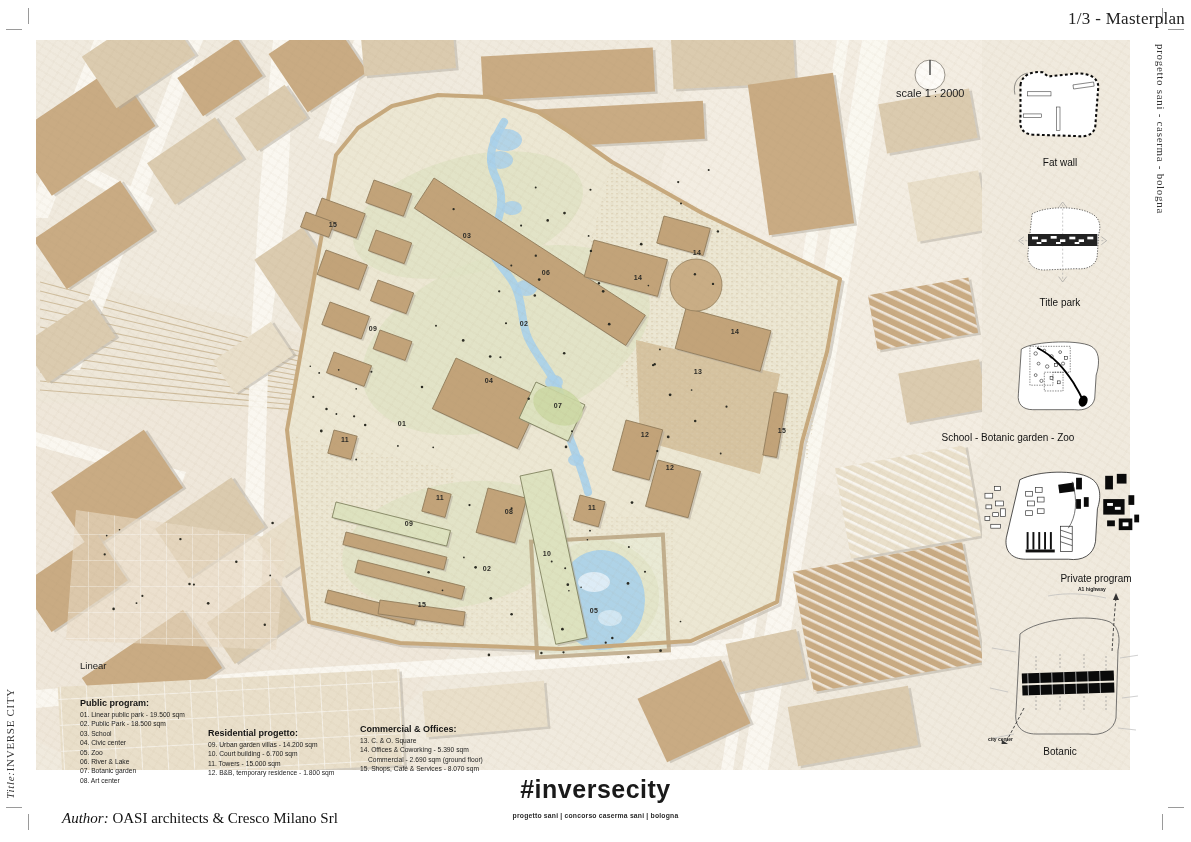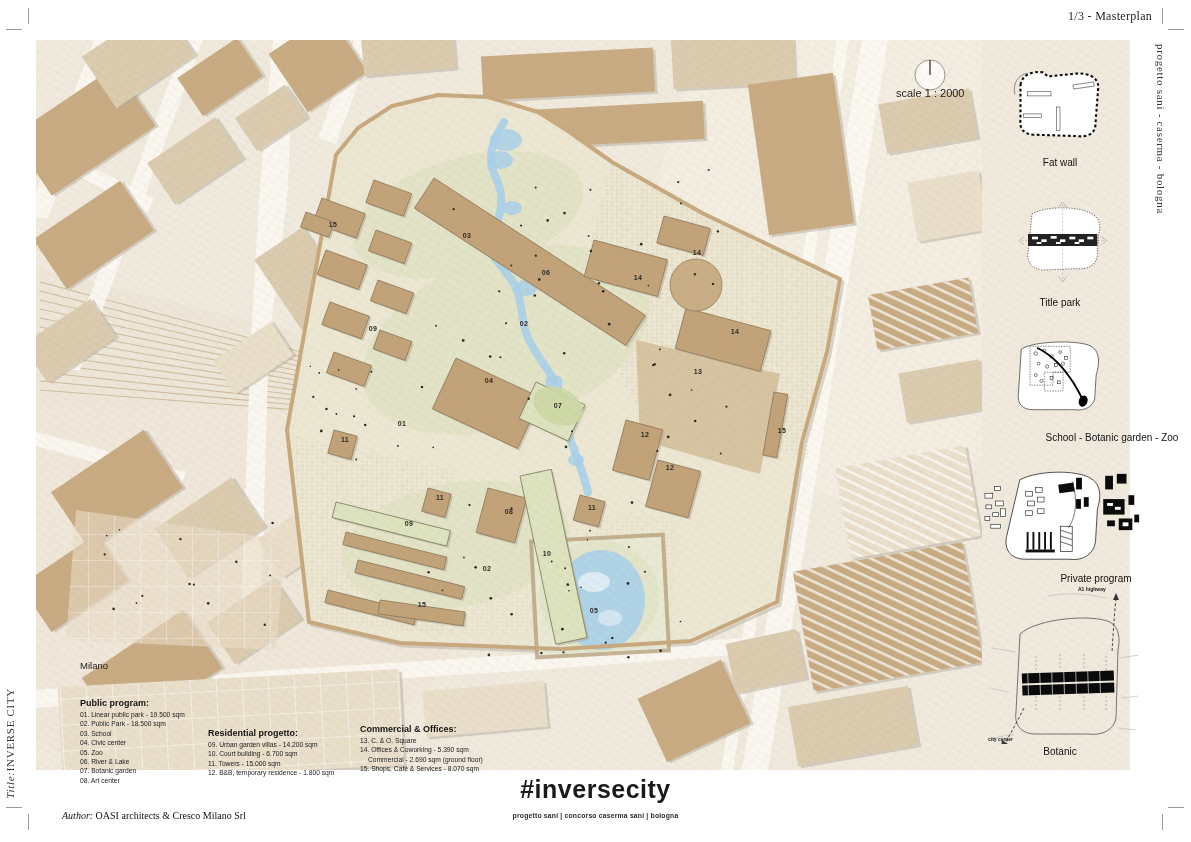--- a/index.html
+++ b/index.html
@@ -1,21 +1,21 @@
 <!DOCTYPE html>
 <html><head>
 <meta charset="utf-8">
 <style>
   html,body{margin:0;padding:0;}
   body{width:1191px;height:842px;background:#ffffff;position:relative;overflow:hidden;
        font-family:"Liberation Sans",sans-serif;color:#1a1a1a;}
   .crop{position:absolute;background:#9a9a9a;}
   
   #sheet-title{position:absolute;top:9px;left:1068px;font-family:"Liberation Serif",serif;
-    font-size:12px;letter-spacing:.3px;color:#222;}
+    font-size:17px;letter-spacing:.3px;color:#222;}
   .vtext{font-family:"Liberation Serif",serif;font-size:11px;color:#333;letter-spacing:.7px;white-space:nowrap;}
   #side-right{position:absolute;top:44px;left:1155px;writing-mode:vertical-rl;}
   #side-left{position:absolute;top:688px;left:4px;writing-mode:vertical-rl;transform:rotate(180deg);}
   #side-left .ital{font-style:italic;}
   
   #map{position:absolute;left:36px;top:40px;width:1094px;height:730px;background:#f0eade;overflow:hidden;}
   #map svg{position:absolute;left:0;top:0;}
   #map::after{content:"";position:absolute;inset:0;pointer-events:none;
     background:repeating-linear-gradient(32deg,rgba(164,142,108,.04) 0 2px,transparent 2px 7px),
                repeating-linear-gradient(-58deg,rgba(164,142,108,.03) 0 2px,transparent 2px 9px);}
@@ -31,21 +31,21 @@
   
   .sd{position:absolute;}
   .sd-label{position:absolute;transform:translateX(-50%);font-size:10px;color:#111;white-space:nowrap;text-align:center;}
   .sd-ann{position:absolute;font-size:5px;font-weight:bold;color:#222;white-space:nowrap;}
   
   #project-title{position:absolute;top:775px;left:0;width:1191px;text-align:center;
     font-size:25px;font-weight:bold;letter-spacing:.5px;color:#1a1a1a;}
   #footer-tags{position:absolute;top:812px;left:0;width:1191px;text-align:center;
     font-size:6.8px;font-weight:bold;letter-spacing:.2px;color:#2a2a2a;}
   #author{position:absolute;top:810px;left:62px;font-family:"Liberation Serif",serif;
-    font-size:10px;color:#111;}
+    font-size:15px;color:#111;}
   #author .lab{font-style:italic;}
 </style>
 </head>
 <body>
 
 <div class="crop" style="left:28px;top:8px;width:1px;height:16px"></div>
 <div class="crop" style="left:6px;top:29px;width:16px;height:1px"></div>
 <div class="crop" style="left:1162px;top:8px;width:1px;height:16px"></div>
 <div class="crop" style="left:1168px;top:29px;width:16px;height:1px"></div>
 <div class="crop" style="left:6px;top:807px;width:16px;height:1px"></div>
@@ -404,21 +404,21 @@
       <div class="m-label" style="left: 473px; top: 471px;">08</div>
       <div class="m-label" style="left: 556px; top: 467px;">11</div>
       <div class="m-label" style="left: 373px; top: 483px;">09</div>
       <div class="m-label" style="left: 511px; top: 513px;">10</div>
       <div class="m-label" style="left: 451px; top: 528px;">02</div>
       <div class="m-label" style="left: 386px; top: 564px;">15</div>
       <div class="m-label" style="left: 558px; top: 570px;">05</div>
     </div>
 </div>
 
-<div id="legend-title">Milano</div>
+<div id="legend-title">Linear</div>
 <div class="leg-col" id="leg-col-0" style="left:80px;top:682px;">
     <h4>Public program:</h4>
     <div class="item">01. Linear public park - 19.500 sqm</div>
     <div class="item">02. Public Park - 18.500 sqm</div>
     <div class="item">03. School</div>
     <div class="item">04. Civic center</div>
     <div class="item">05. Zoo</div>
     <div class="item">06. River &amp; Lake</div>
     <div class="item">07. Botanic garden</div>
     <div class="item">08. Art center</div>
@@ -495,21 +495,21 @@
         <circle cx="52" cy="64" r="2.2"></circle>
       <rect x="70" y="40" width="4" height="4"></rect>
         <rect x="84" y="30" width="4" height="4"></rect>
       <rect x="64" y="58" width="4" height="4"></rect>
         <rect x="74" y="64" width="4" height="4"></rect>
     </g>
     <path d="M46,18 C70,30 84,48 96,66 C102,76 106,82 108,88" fill="none" stroke="#000" stroke-width="2.6"></path>
     <ellipse cx="110" cy="92" rx="6" ry="8" transform="rotate(20 110 92)" fill="#000"></ellipse>
   </svg>
 </div>
-<div class="sd-label" style="left:1112px;top:432px;">School - Botanic garden - Zoo</div>
+<div class="sd-label" style="left:1008px;top:432px;">School - Botanic garden - Zoo</div>
 
 <div class="sd" style="left:983px;top:468px;width:160px;height:100px;">
   <svg width="160" height="100" viewBox="0 0 165 103">
     <path d="M38,12 C58,2 96,2 110,10 C122,16 122,30 118,42 L116,76 C114,90 102,96 88,94 L44,94 C30,94 22,86 24,72 Z" fill="#fff" stroke="#222" stroke-width=".8"></path>
     <g fill="#fff" stroke="#333" stroke-width=".7">
       <rect x="2" y="26" width="8" height="5"></rect>
         <rect x="12" y="19" width="6" height="4"></rect>
       <rect x="3" y="38" width="6" height="4"></rect>
         <rect x="13" y="34" width="8" height="5"></rect>
       <rect x="2" y="50" width="5" height="4"></rect>

